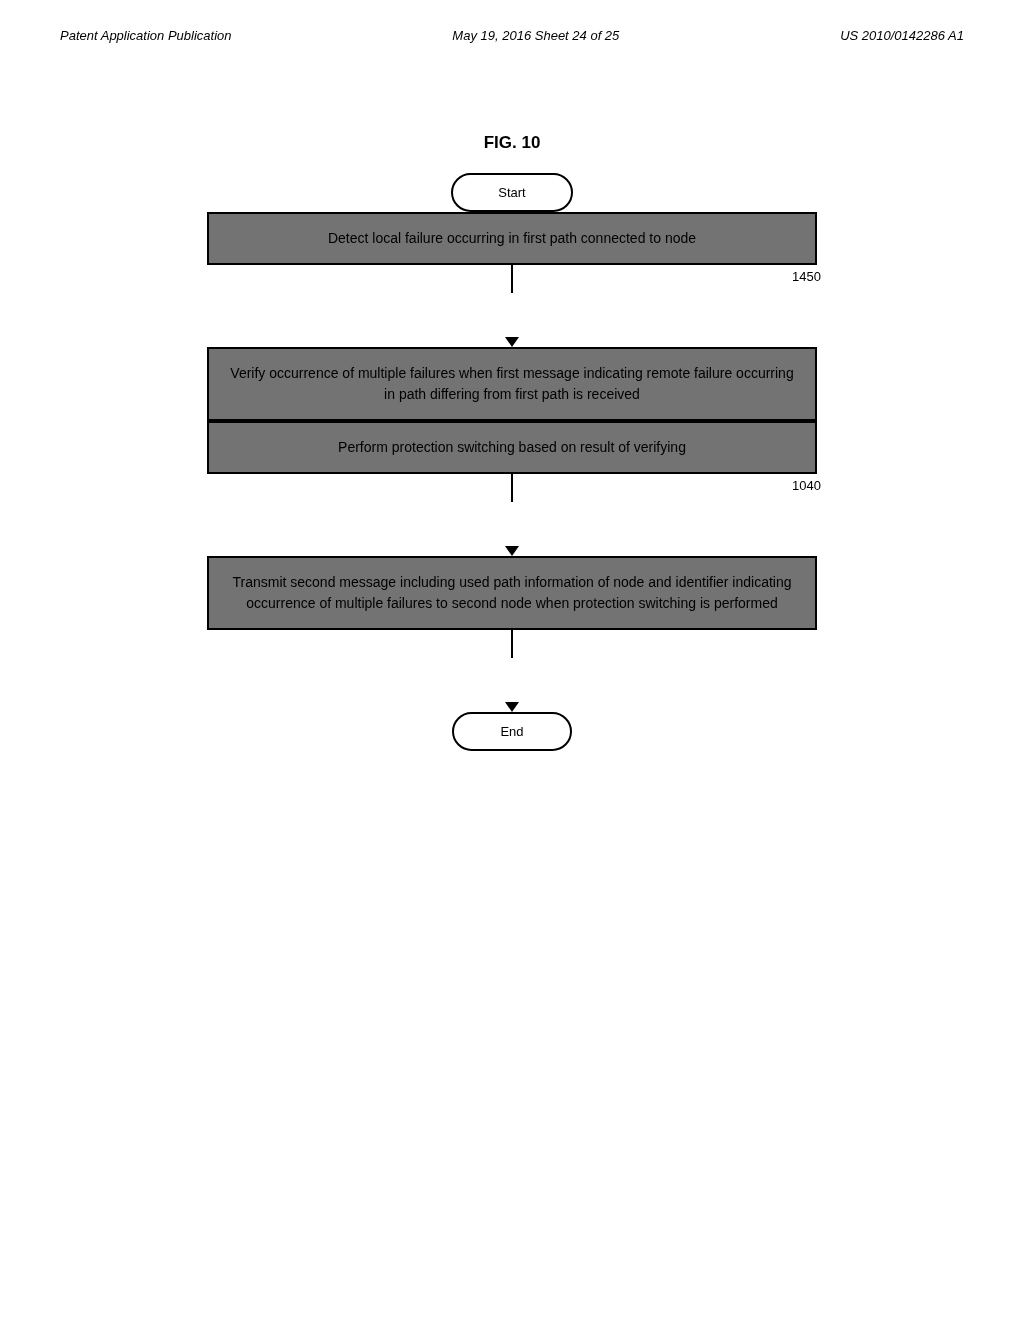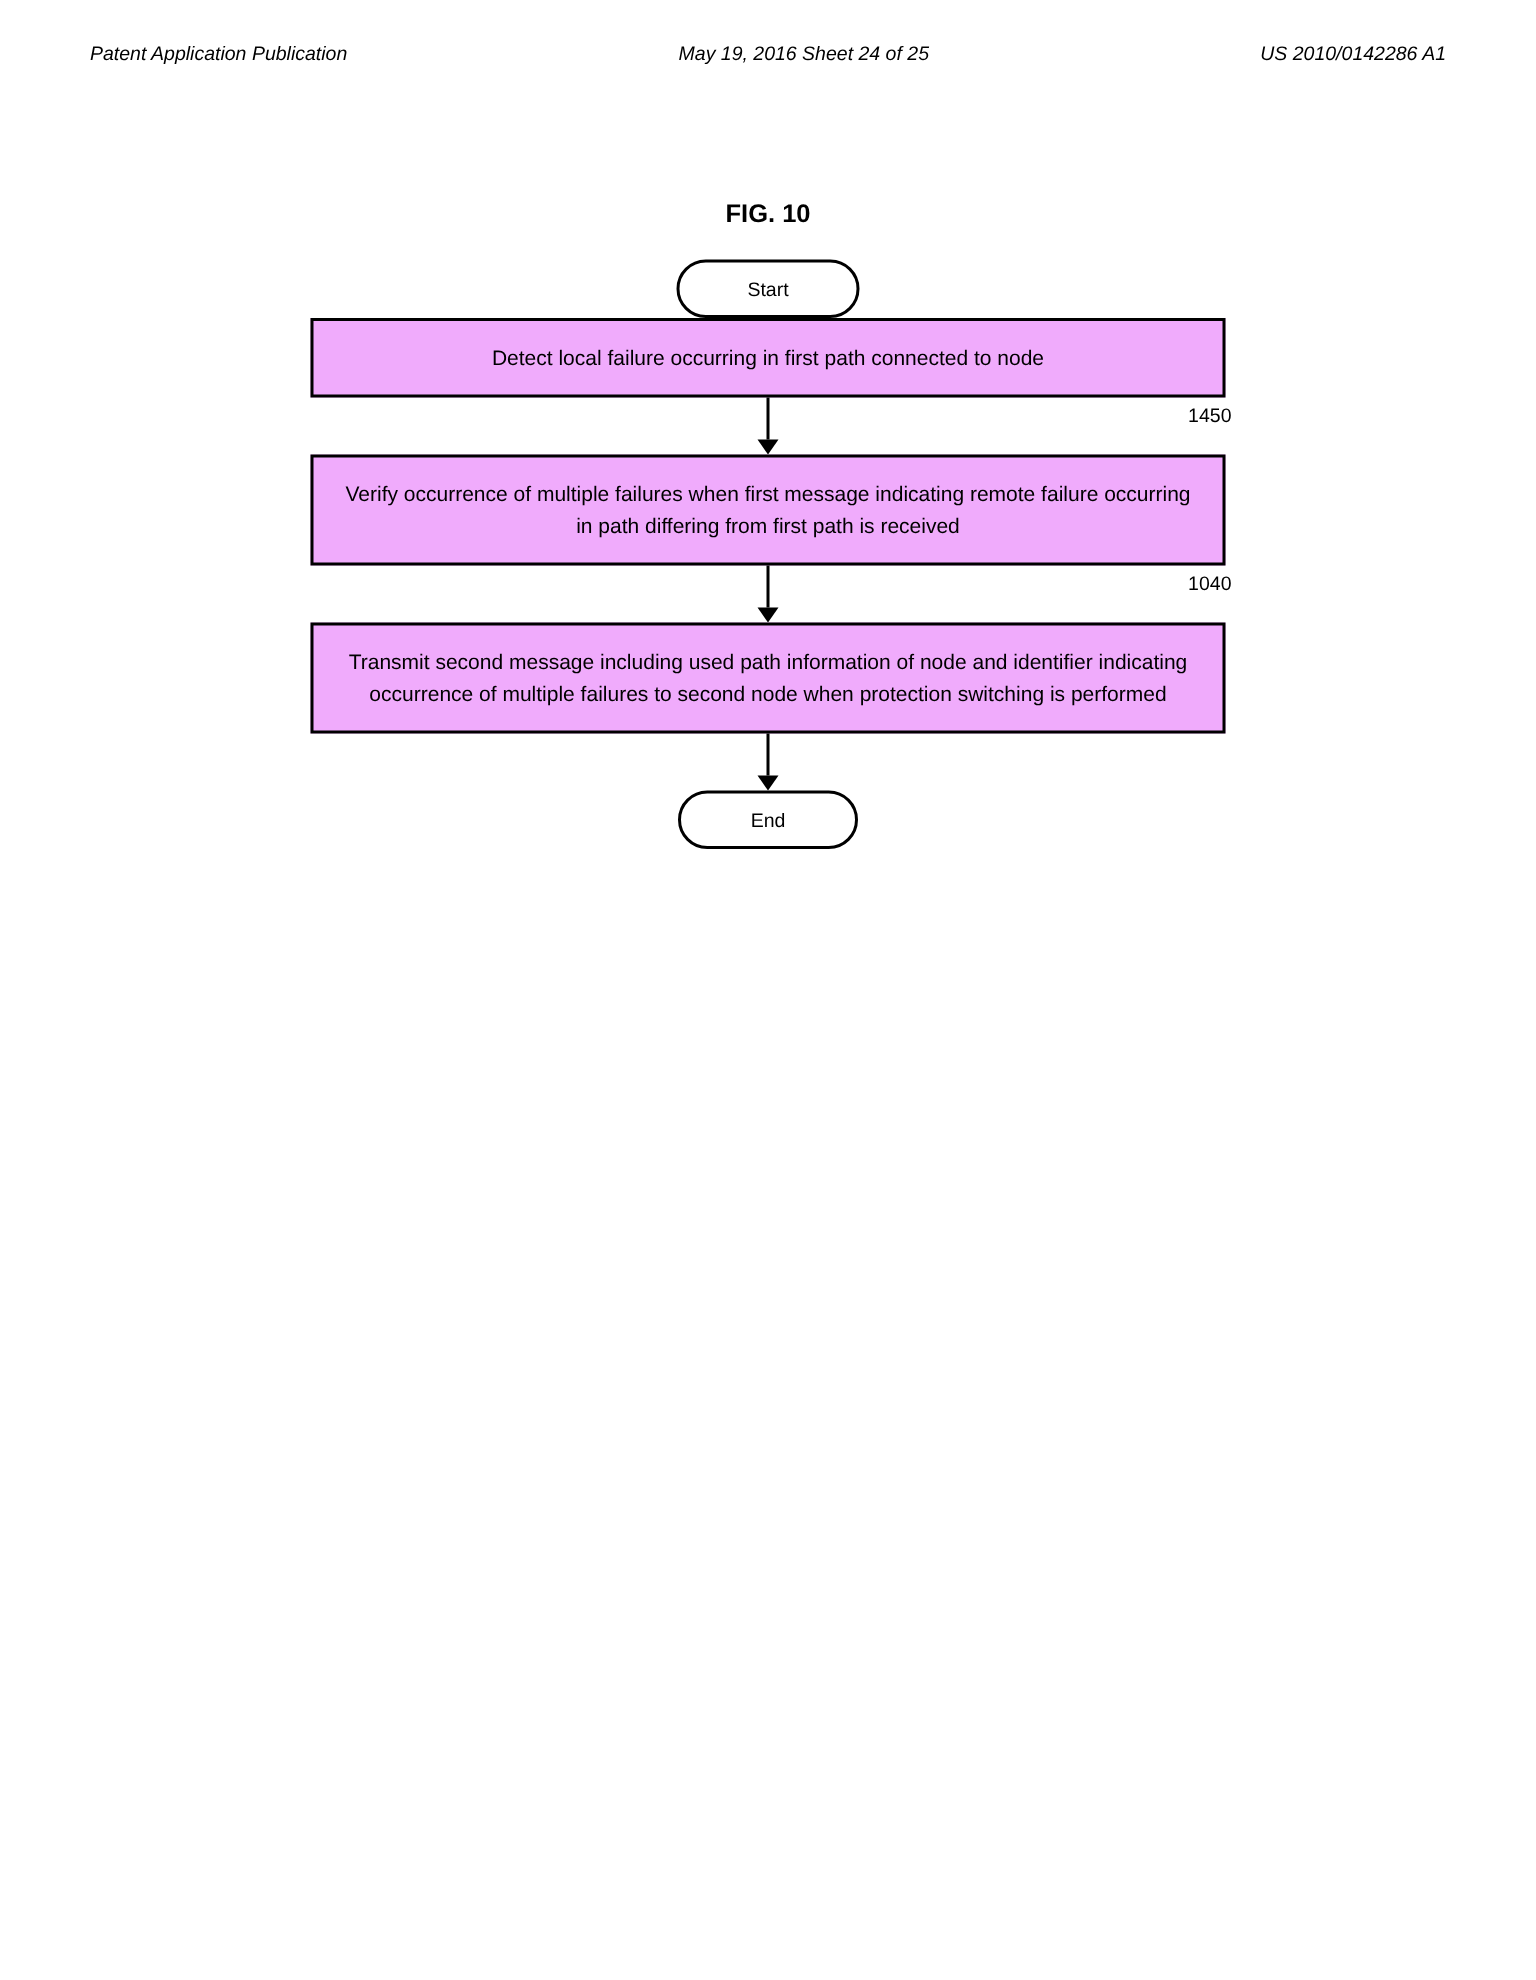--- a/index.html
+++ b/index.html
@@ -1,15 +1,15 @@
 <!DOCTYPE html>
 <html><head>
   <meta charset="utf-8">
   <style>
-    * { margin: 0; padding: 0; box-sizing: border-box; }
+    * { margin: 0; padding: 0; box-sizing: border-box; gap: 44px; }
     body {
       width: 1024px;
       min-height: 1320px;
       background: #ffffff;
       font-family: Arial, Helvetica, sans-serif;
       color: #000000;
       position: relative;
     }
 
     .page-header {
@@ -58,21 +58,21 @@
       text-align: center;
       background: #fff;
       min-width: 120px;
     }
 
     .process-box {
       border: 2px solid #000;
       padding: 14px 20px;
       font-size: 14px;
       text-align: center;
-      background: #f0abfc;
+      background: #737373;
       width: 610px;
       line-height: 1.5;
     }
 
     .arrow-head {
       width: 0;
       height: 0;
       border-left: 7px solid transparent;
       border-right: 7px solid transparent;
       border-top: 10px solid #000;
@@ -135,20 +135,25 @@
     <span class="label-offset">1450</span>
   </div>
 
   <div class="step-label-container">
     <div class="process-box">
       <span>Verify occurrence of multiple failures when first message indicating remote failure occurring in path differing from first path is received</span>
     </div>
   </div>
 
 
+  <div class="step-label-container">
+    <div class="process-box">
+      <span>Perform protection switching based on result of verifying</span>
+    </div>
+  </div>
 
   <div class="connector-with-label">
     <div class="connector-line-only"></div>
     <div class="arrow-head"></div>
     <span class="label-offset">1040</span>
   </div>
 
   <div class="step-label-container">
     <div class="process-box">
       <span>Transmit second message including used path information of node and identifier indicating occurrence of multiple failures to second node when protection switching is performed</span>

